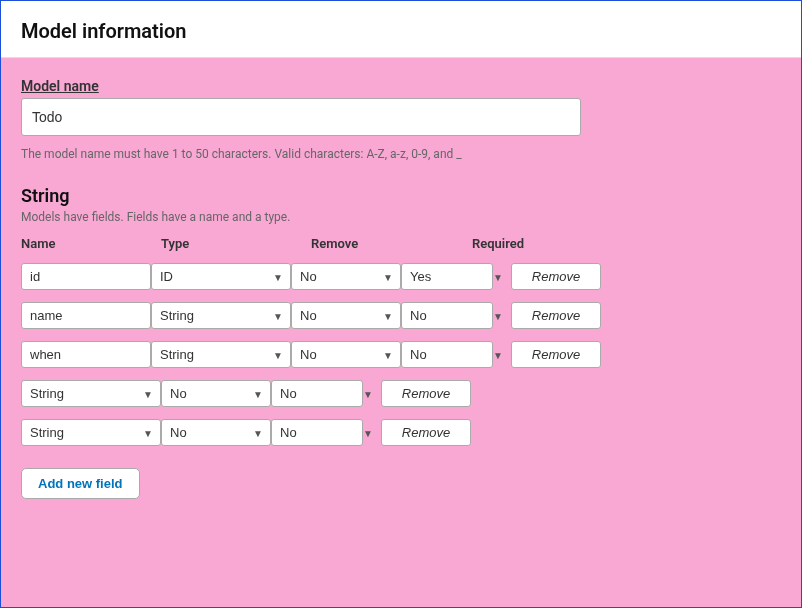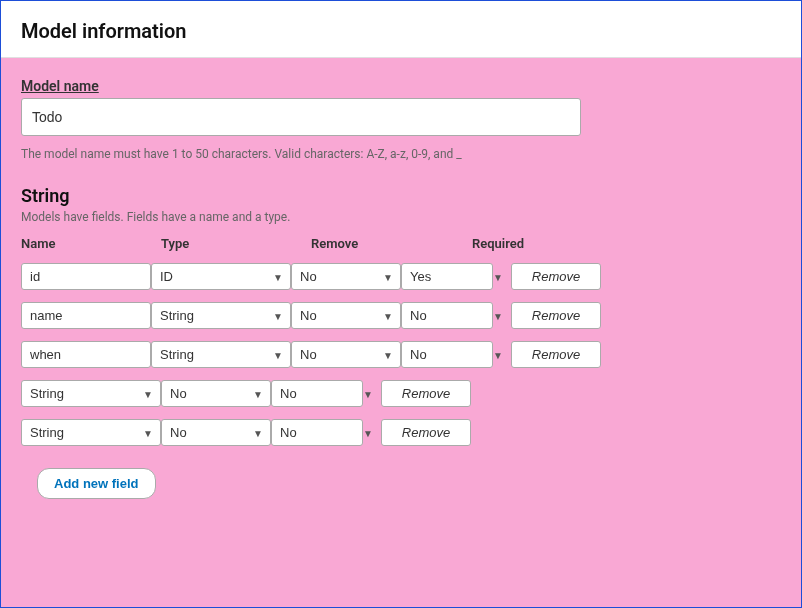--- a/index.html
+++ b/index.html
@@ -139,27 +139,26 @@
       font-size: 13px;
       color: #333;
       cursor: pointer;
       width: 90px;
       font-style: italic;
     }
     .add-field-btn {
       margin-top: 14px;
       padding: 7px 16px;
       border: 1px solid #aaa;
-      border-radius: 12px;
+      border-radius: 5px;
       background: #fff;
       font-size: 13px;
       font-weight: 600;
       color: #0073bb;
       cursor: pointer;
-      margin-left: 16px;
     }
   </style>
 </head>
 <body>
 
 <div class="page-container">
   <div class="page-header">
     <h1 class="page-title">Model information</h1>
   </div>
   <div class="content">

